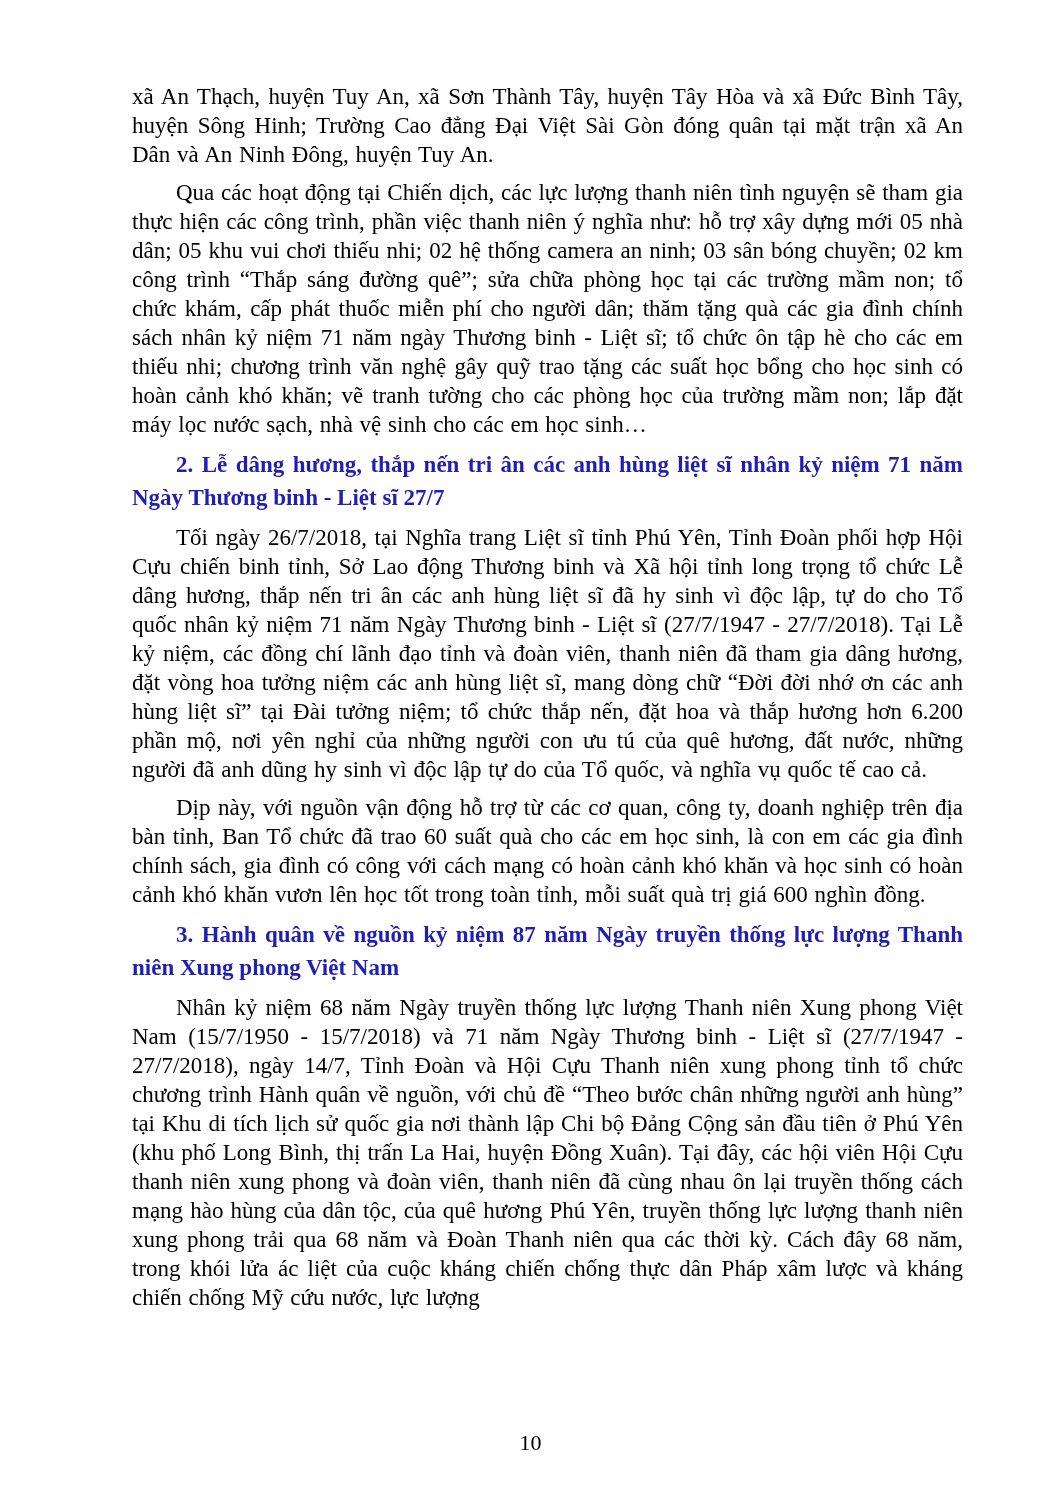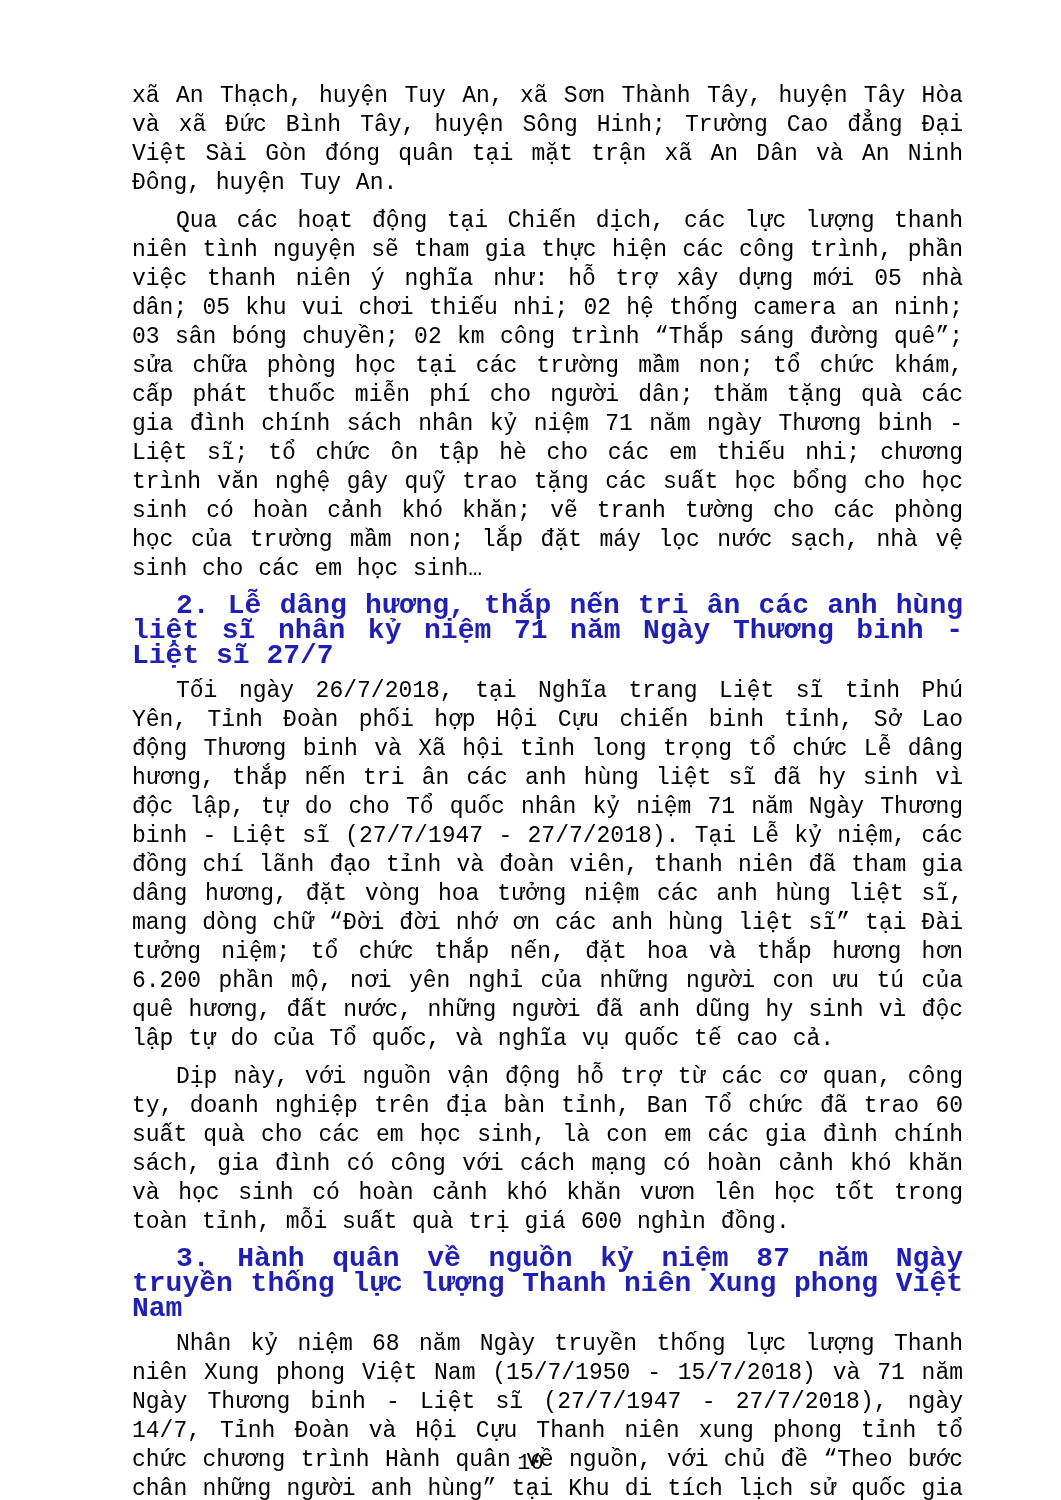--- a/index.html
+++ b/index.html
@@ -1,16 +1,16 @@
 <!DOCTYPE html>
 <html lang="vi" style="--heading-color: #1f1fb4; --text-color: #000000; --page-bg: #ffffff;"><head>
 <meta charset="utf-8">
 <style>
   :root { --heading-color: #1f1fb4; --text-color: #000000; --page-bg: #ffffff; }
-  * { box-sizing: border-box; font-family: Liberation Mono, monospace; }
+  * { box-sizing: border-box; }
   html, body { margin: 0; padding: 0; }
   body {
     width: 1061px; height: 1500px;
     background: #e8e8e8;
     font-family: "Liberation Serif", "DejaVu Serif", serif;
   }
   .page {
     position: relative;
     width: 1061px; height: 1500px;
     background: var(--page-bg);
@@ -27,35 +27,34 @@
     font-size: 23px;
     line-height: 29px;
     text-align: justify;
     text-indent: 44px;
     color: var(--text-color);
     word-spacing: 1px;
   }
   p.body-text.no-indent { text-indent: 0; }
   p.heading {
     margin: 4px 0 9px 0;
-    font-size: 28px;
-    line-height: 25px;
+    font-size: 23px;
+    line-height: 33px;
     font-weight: bold;
     text-align: justify;
     text-indent: 44px;
     color: var(--heading-color);
   }
   .footer {
     position: absolute;
     left: 0; top: 1430px;
     width: 100%;
     text-align: center;
     font-size: 22px;
     color: var(--text-color);
-    margin-top: 21px;
   }
 </style>
 </head>
 <body>
 
 <div class="page">
   <div class="content">
     <p class="body-text no-indent">xã An Thạch, huyện Tuy An, xã Sơn Thành Tây, huyện Tây Hòa và xã Đức Bình Tây, huyện Sông Hinh; Trường Cao đẳng Đại Việt Sài Gòn đóng quân tại mặt trận xã An Dân và An Ninh Đông, huyện Tuy An.</p>
 
     <p class="body-text">Qua các hoạt động tại Chiến dịch, các lực lượng thanh niên tình nguyện sẽ tham gia thực hiện các công trình, phần việc thanh niên ý nghĩa như: hỗ trợ xây dựng mới 05 nhà dân; 05 khu vui chơi thiếu nhi; 02 hệ thống camera an ninh; 03 sân bóng chuyền; 02 km công trình “Thắp sáng đường quê”; sửa chữa phòng học tại các trường mầm non; tổ chức khám, cấp phát thuốc miễn phí cho người dân; thăm tặng quà các gia đình chính sách nhân kỷ niệm 71 năm ngày Thương binh - Liệt sĩ; tổ chức ôn tập hè cho các em thiếu nhi; chương trình văn nghệ gây quỹ trao tặng các suất học bổng cho học sinh có hoàn cảnh khó khăn; vẽ tranh tường cho các phòng học của trường mầm non; lắp đặt máy lọc nước sạch, nhà vệ sinh cho các em học sinh…</p>

